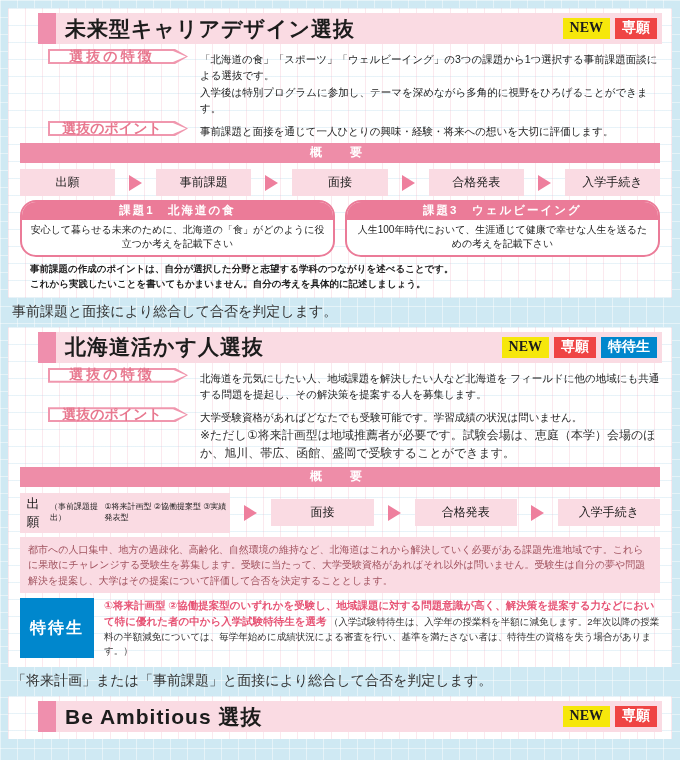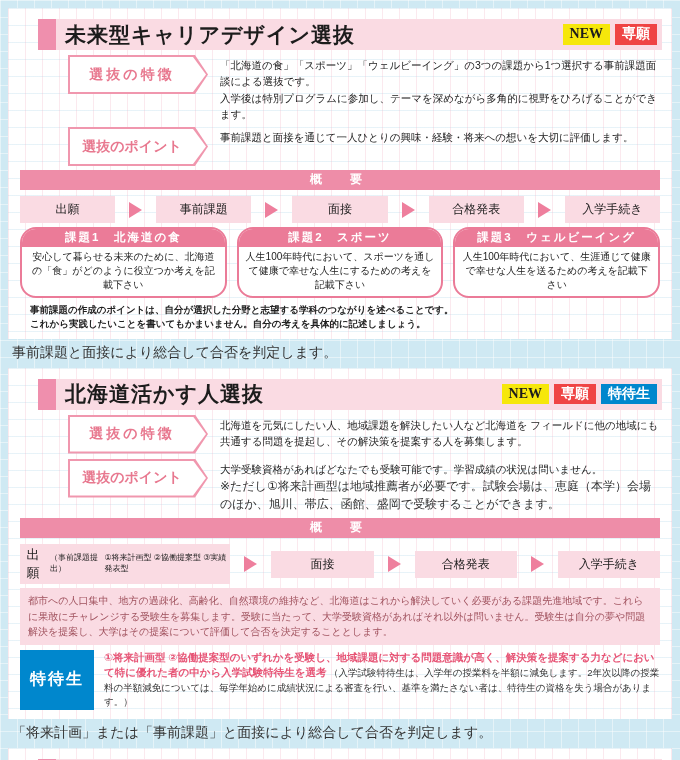--- a/index.html
+++ b/index.html
@@ -14,36 +14,36 @@
     color:#222;
   }
   .canvas { padding:8px 8px 0; }
 
   .panel {
     background-color:#ffffff;
     background-image:
       linear-gradient(to right, rgba(242,183,200,.30) 1px, transparent 1px),
       linear-gradient(to bottom, rgba(203,228,240,.45) 1px, transparent 1px);
     background-size:17px 17px;
-    padding:11px 10px 7px;
+    padding:5px 10px 7px;
   }
 
   
   .sec-header { display:flex; align-items:center; background:#fadbe3; margin-left:20px; height:31px; }
   .marker { width:18px; height:31px; background:#ef8fad; flex:0 0 auto; }
   .sec-title { font-size:21px; font-weight:bold; color:#1c1c1c; padding-left:9px; letter-spacing:1px; }
   .badges { margin-left:auto; display:flex; gap:5px; padding-right:5px;font-family:Liberation Serif, serif; }
   .badge { font-weight:bold; font-size:14px; padding:2px 7px; line-height:1.2; }
   .badge-new { background:#f6e70b; color:#1c1c1c; }
   .badge-sengan { background:#ef4444; color:#fff; }
   .badge-tokutai { background:#0087cd; color:#fff; }
 
   
   .row { display:flex; align-items:flex-start; gap:12px; margin:5px 0 4px 30px; }
-  .pennant { position:relative; width:140px; height:39px; flex:0 0 auto;margin-left:20px; }
+  .pennant { position:relative; width:140px; height:15px; flex:0 0 auto; }
   .pen-border, .pen-face { position:absolute;
     clip-path:polygon(0 0, calc(100% - 13px) 0, 100% 50%, calc(100% - 13px) 100%, 0 100%); }
   .pen-border { inset:0; background:#f097ae; }
   .pen-face { inset:2px; background:#fff; }
   .pen-label { position:absolute; inset:0 12px 0 0; display:flex; align-items:center; justify-content:center;
     color:#e8788f; font-weight:bold; font-size:14px; }
   .pen-label.spread { letter-spacing:3px; }
   .desc { font-size:10.5px; line-height:1.55; padding-top:2px; white-space:pre-line; flex:1; }
   .desc .small-note { font-size:12px; color:#333; display:block; }
 
@@ -133,24 +133,20 @@
       <span class="flow-box">入学手続き</span>
     </div>
 
 
     <div class="cards">
       <div class="card">
         <div class="card-title">課題1　北海道の食</div>
         <div class="card-body">安心して暮らせる未来のために、北海道の「食」がどのように役立つか考えを記載下さい</div>
       </div>
       <div class="card">
-        <div class="card-title">課題2　スポーツ</div>
-        <div class="card-body">人生100年時代において、スポーツを通して健康で幸せな人生にするための考えを記載下さい</div>
-      </div>
-      <div class="card">
         <div class="card-title">課題3　ウェルビーイング</div>
         <div class="card-body">人生100年時代において、生涯通じて健康で幸せな人生を送るための考えを記載下さい</div>
       </div>
     </div>
 
     <p class="note">事前課題の作成のポイントは、自分が選択した分野と志望する学科のつながりを述べることです。
 これから実践したいことを書いてもかまいません。自分の考えを具体的に記述しましょう。</p>
   </section>
 
   <p class="verdict">事前課題と面接により総合して合否を判定します。</p>

